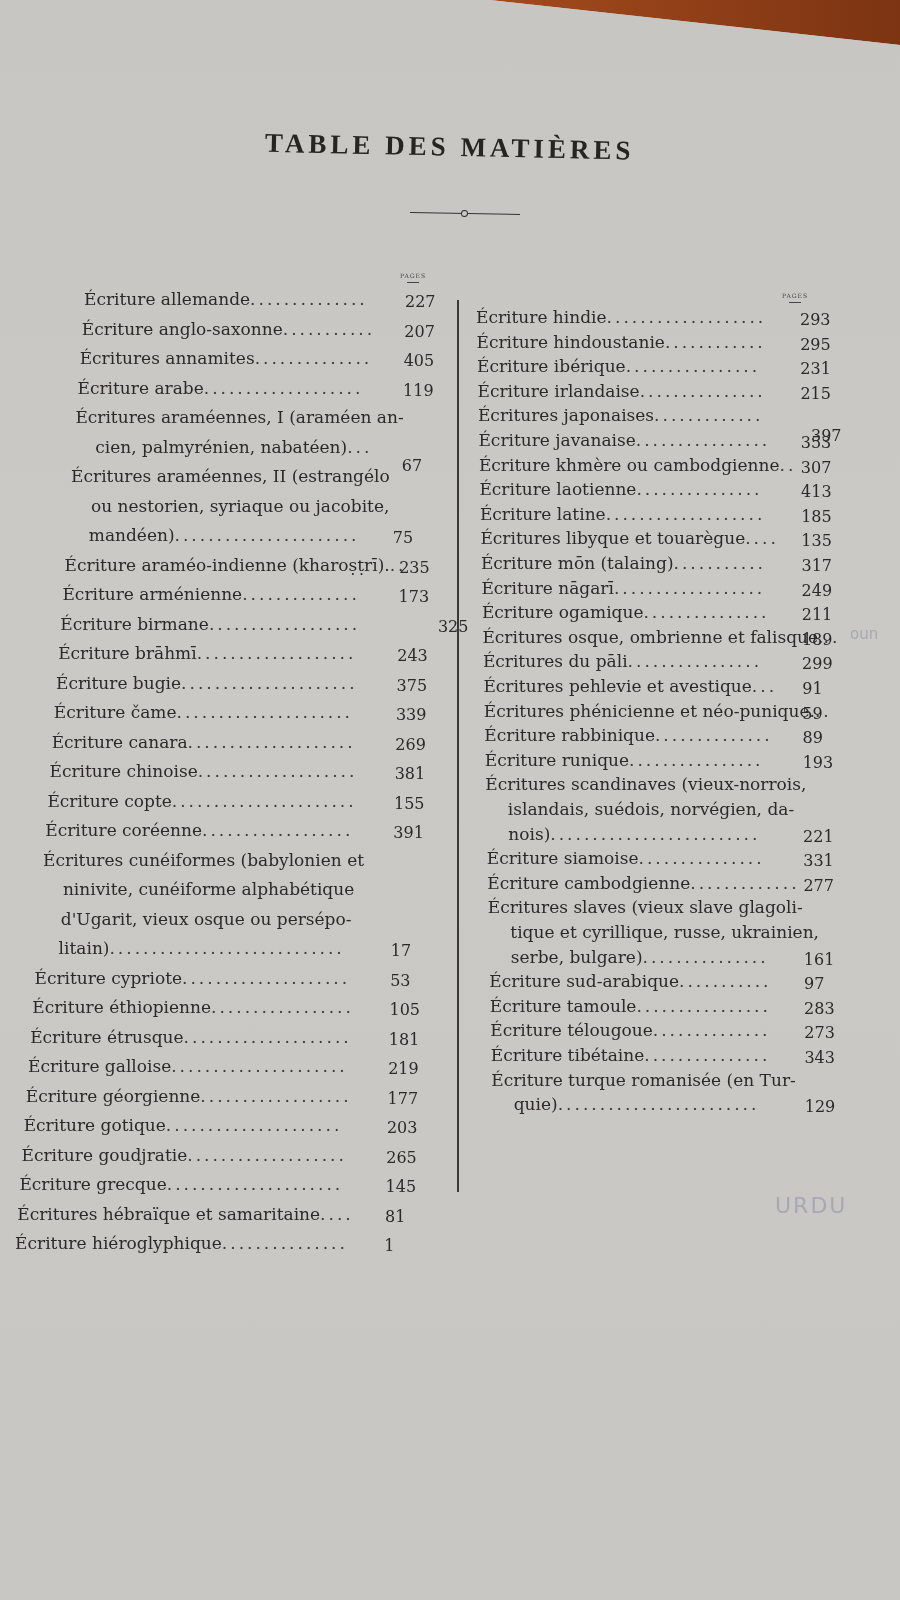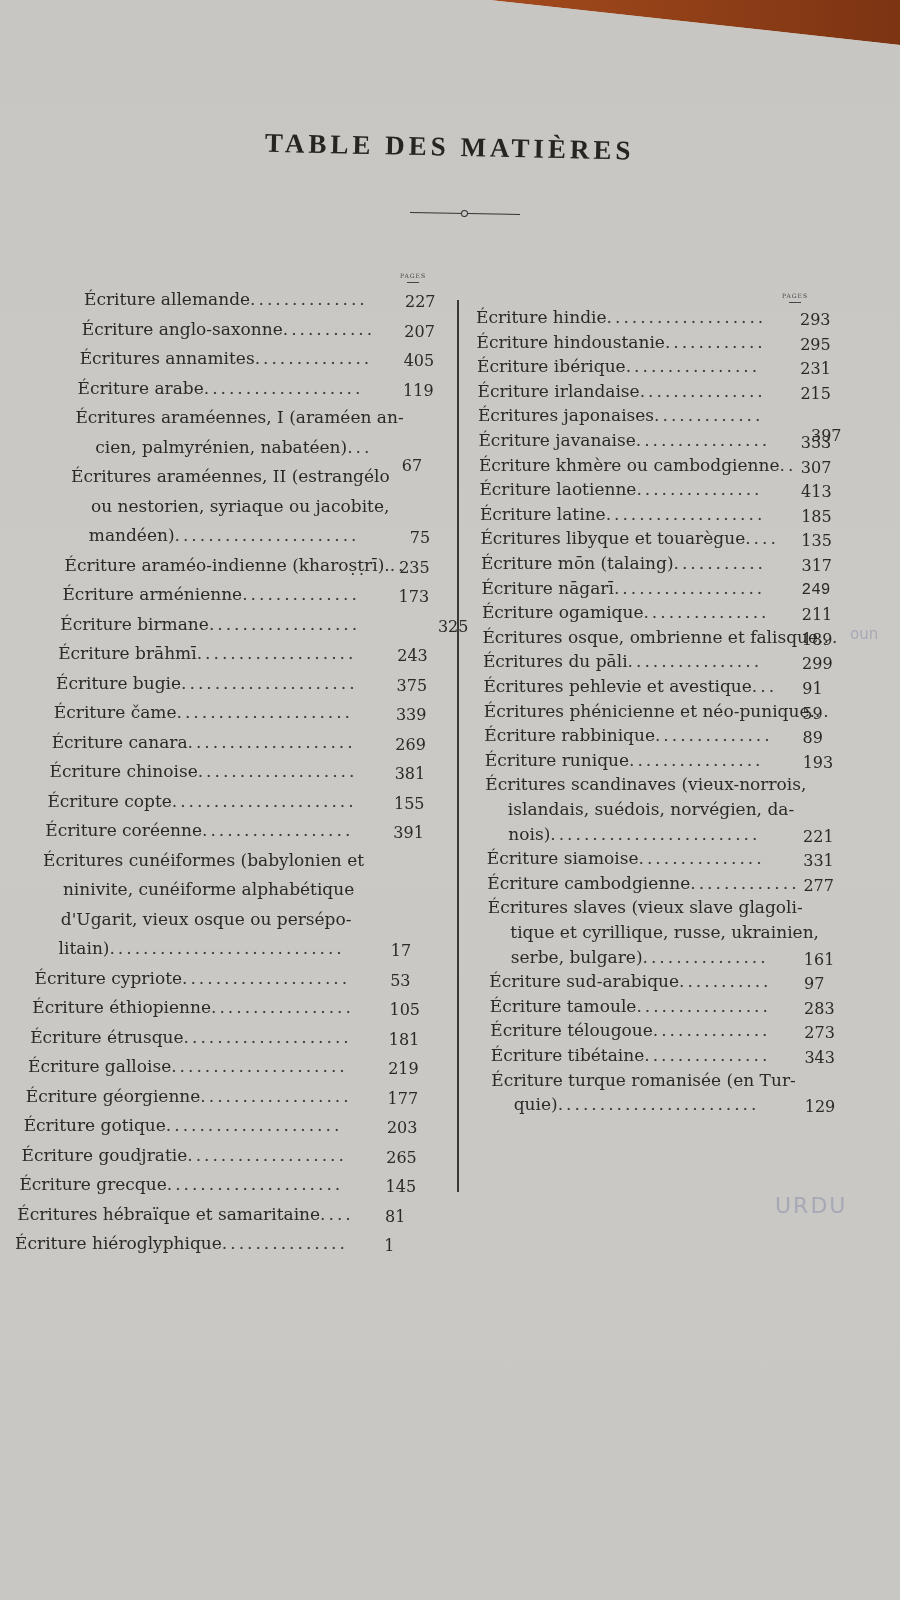--- a/index.html
+++ b/index.html
@@ -70,21 +70,21 @@
 
   <div id="left-col" class="col">
       <div class="entry" style="top: 288px; left: 84px;"><span class="lbl">Écriture allemande</span><span class="dots">..............</span><span class="pg" style="left: 321px; top: 2px;">227</span></div>
       <div class="entry" style="top: 317.5px; left: 81.8465px;"><span class="lbl">Écriture anglo-saxonne</span><span class="dots">...........</span><span class="pg" style="left: 322.507px; top: 2px;">207</span></div>
       <div class="entry" style="top: 347px; left: 79.693px;"><span class="lbl">Écritures annamites</span><span class="dots">..............</span><span class="pg" style="left: 324.015px; top: 2px;">405</span></div>
       <div class="entry" style="top: 376.5px; left: 77.5395px;"><span class="lbl">Écriture arabe</span><span class="dots">...................</span><span class="pg" style="left: 325.522px; top: 2px;">119</span></div>
       <div class="entry" style="top: 406px; left: 75.386px;"><span class="lbl">Écritures araméennes, I (araméen an-</span></div>
       <div class="entry" style="top: 435.5px; left: 95.2325px;"><span class="lbl">cien, palmyrénien, nabatéen)</span><span class="dots">...</span><span class="pg" style="left: 306.537px; top: 18px;">67</span></div>
       <div class="entry" style="top: 465px; left: 71.079px;"><span class="lbl">Écritures araméennes, II (estrangélo</span></div>
       <div class="entry" style="top: 494.5px; left: 90.9255px;"><span class="lbl">ou nestorien, syriaque ou jacobite,</span></div>
-      <div class="entry" style="top: 524px; left: 88.772px;"><span class="lbl">mandéen)</span><span class="dots">......................</span><span class="pg" style="left: 321px; top: 2px; text-align: center;">75</span></div>
+      <div class="entry" style="top: 524px; left: 88.772px;"><span class="lbl">mandéen)</span><span class="dots">......................</span><span class="pg" style="left: 304px; top: 2px; text-align: center;">75</span></div>
       <div class="entry" style="top: 553.5px; left: 64.6185px;"><span class="lbl">Écriture araméo-indienne (kharoṣṭrī).</span><span class="dots">..</span><span class="pg" style="left: 334.567px; top: 2px;">235</span></div>
       <div class="entry" style="top: 583px; left: 62.465px;"><span class="lbl">Écriture arménienne</span><span class="dots">..............</span><span class="pg" style="left: 336.074px; top: 2px;">173</span></div>
       <div class="entry" style="top: 612.5px; left: 60.3115px;"><span class="lbl">Écriture birmane</span><span class="dots">..................</span><span class="pg" style="left: 337.582px; top: 2px; margin-left: 40px;">325</span></div>
       <div class="entry" style="top: 642px; left: 58.158px;"><span class="lbl">Écriture brāhmī</span><span class="dots">...................</span><span class="pg" style="left: 339.089px; top: 2px;">243</span></div>
       <div class="entry" style="top: 671.5px; left: 56.0045px;"><span class="lbl">Écriture bugie</span><span class="dots">.....................</span><span class="pg" style="left: 340.597px; top: 2px;">375</span></div>
       <div class="entry" style="top: 701px; left: 53.851px;"><span class="lbl">Écriture čame</span><span class="dots">.....................</span><span class="pg" style="left: 342.104px; top: 2px;">339</span></div>
       <div class="entry" style="top: 730.5px; left: 51.6975px;"><span class="lbl">Écriture canara</span><span class="dots">....................</span><span class="pg" style="left: 343.612px; top: 2px;">269</span></div>
       <div class="entry" style="top: 760px; left: 49.544px;"><span class="lbl">Écriture chinoise</span><span class="dots">...................</span><span class="pg" style="left: 345.119px; top: 2px;">381</span></div>
       <div class="entry" style="top: 789.5px; left: 47.3905px;"><span class="lbl">Écriture copte</span><span class="dots">......................</span><span class="pg" style="left: 346.627px; top: 2px;">155</span></div>
       <div class="entry" style="top: 819px; left: 45.237px;"><span class="lbl">Écriture coréenne</span><span class="dots">..................</span><span class="pg" style="left: 348.134px; top: 2px;">391</span></div>
@@ -108,21 +108,21 @@
       <div class="entry" style="top: 330.6px; left: 476.492px;"><span class="lbl">Écriture hindoustanie</span><span class="dots">............</span><span class="pg" style="left: 323.656px; top: 2px;">295</span></div>
       <div class="entry" style="top: 355.2px; left: 476.984px;"><span class="lbl">Écriture ibérique</span><span class="dots">................</span><span class="pg" style="left: 323.311px; top: 2px;">231</span></div>
       <div class="entry" style="top: 379.8px; left: 477.476px;"><span class="lbl">Écriture irlandaise</span><span class="dots">...............</span><span class="pg" style="left: 322.967px; top: 2px;">215</span></div>
       <div class="entry" style="top: 404.4px; left: 477.968px;"><span class="lbl">Écritures japonaises</span><span class="dots">.............</span><span class="pg" style="left: 333px; top: 2px; margin-top: 18px;">397</span></div>
       <div class="entry" style="top: 429px; left: 478.46px;"><span class="lbl">Écriture javanaise</span><span class="dots">................</span><span class="pg" style="left: 322.278px; top: 2px;">353</span></div>
       <div class="entry" style="top: 453.6px; left: 478.952px;"><span class="lbl">Écriture khmère ou cambodgienne</span><span class="dots">..</span><span class="pg" style="left: 321.934px; top: 2px;">307</span></div>
       <div class="entry" style="top: 478.2px; left: 479.444px;"><span class="lbl">Écriture laotienne</span><span class="dots">...............</span><span class="pg" style="left: 321.589px; top: 2px;">413</span></div>
       <div class="entry" style="top: 502.8px; left: 479.936px;"><span class="lbl">Écriture latine</span><span class="dots">...................</span><span class="pg" style="left: 321.245px; top: 2px;">185</span></div>
       <div class="entry" style="top: 527.4px; left: 480.428px;"><span class="lbl">Écritures libyque et touarègue</span><span class="dots">....</span><span class="pg" style="left: 320.9px; top: 2px;">135</span></div>
       <div class="entry" style="top: 552px; left: 480.92px;"><span class="lbl">Écriture mōn (talaing)</span><span class="dots">...........</span><span class="pg" style="left: 320.556px; top: 2px;">317</span></div>
-      <div class="entry" style="top: 576.6px; left: 481.412px;"><span class="lbl">Écriture nāgarī</span><span class="dots">..................</span><span class="pg" style="left: 320.212px; top: 2px; font-family: Liberation Mono, monospace;">249</span></div>
+      <div class="entry" style="top: 576.6px; left: 481.412px;"><span class="lbl">Écriture nāgarī</span><span class="dots">..................</span><span class="pg" style="left: 320.212px; top: 2px;">249</span></div>
       <div class="entry" style="top: 601.2px; left: 481.904px;"><span class="lbl">Écriture ogamique</span><span class="dots">...............</span><span class="pg" style="left: 319.867px; top: 2px;">211</span></div>
       <div class="entry" style="top: 625.8px; left: 482.396px;"><span class="lbl">Écritures osque, ombrienne et falisque.</span><span class="dots">..</span><span class="pg" style="left: 319.523px; top: 2px;">189</span></div>
       <div class="entry" style="top: 650.4px; left: 482.888px;"><span class="lbl">Écritures du pāli</span><span class="dots">................</span><span class="pg" style="left: 319.178px; top: 2px;">299</span></div>
       <div class="entry" style="top: 675px; left: 483.38px;"><span class="lbl">Écritures pehlevie et avestique</span><span class="dots">...</span><span class="pg" style="left: 318.834px; top: 2px;">91</span></div>
       <div class="entry" style="top: 699.6px; left: 483.872px;"><span class="lbl">Écritures phénicienne et néo-punique.</span><span class="dots">..</span><span class="pg" style="left: 318.49px; top: 2px;">59</span></div>
       <div class="entry" style="top: 724.2px; left: 484.364px;"><span class="lbl">Écriture rabbinique</span><span class="dots">..............</span><span class="pg" style="left: 318.145px; top: 2px;">89</span></div>
       <div class="entry" style="top: 748.8px; left: 484.856px;"><span class="lbl">Écriture runique</span><span class="dots">................</span><span class="pg" style="left: 317.801px; top: 2px;">193</span></div>
       <div class="entry" style="top: 773.4px; left: 485.348px;"><span class="lbl">Écritures scandinaves (vieux-norrois,</span></div>
       <div class="entry" style="top: 798px; left: 507.84px;"><span class="lbl">islandais, suédois, norvégien, da-</span></div>
       <div class="entry" style="top: 822.6px; left: 508.332px;"><span class="lbl">nois)</span><span class="dots">.........................</span><span class="pg" style="left: 294.768px; top: 2px;">221</span></div>

